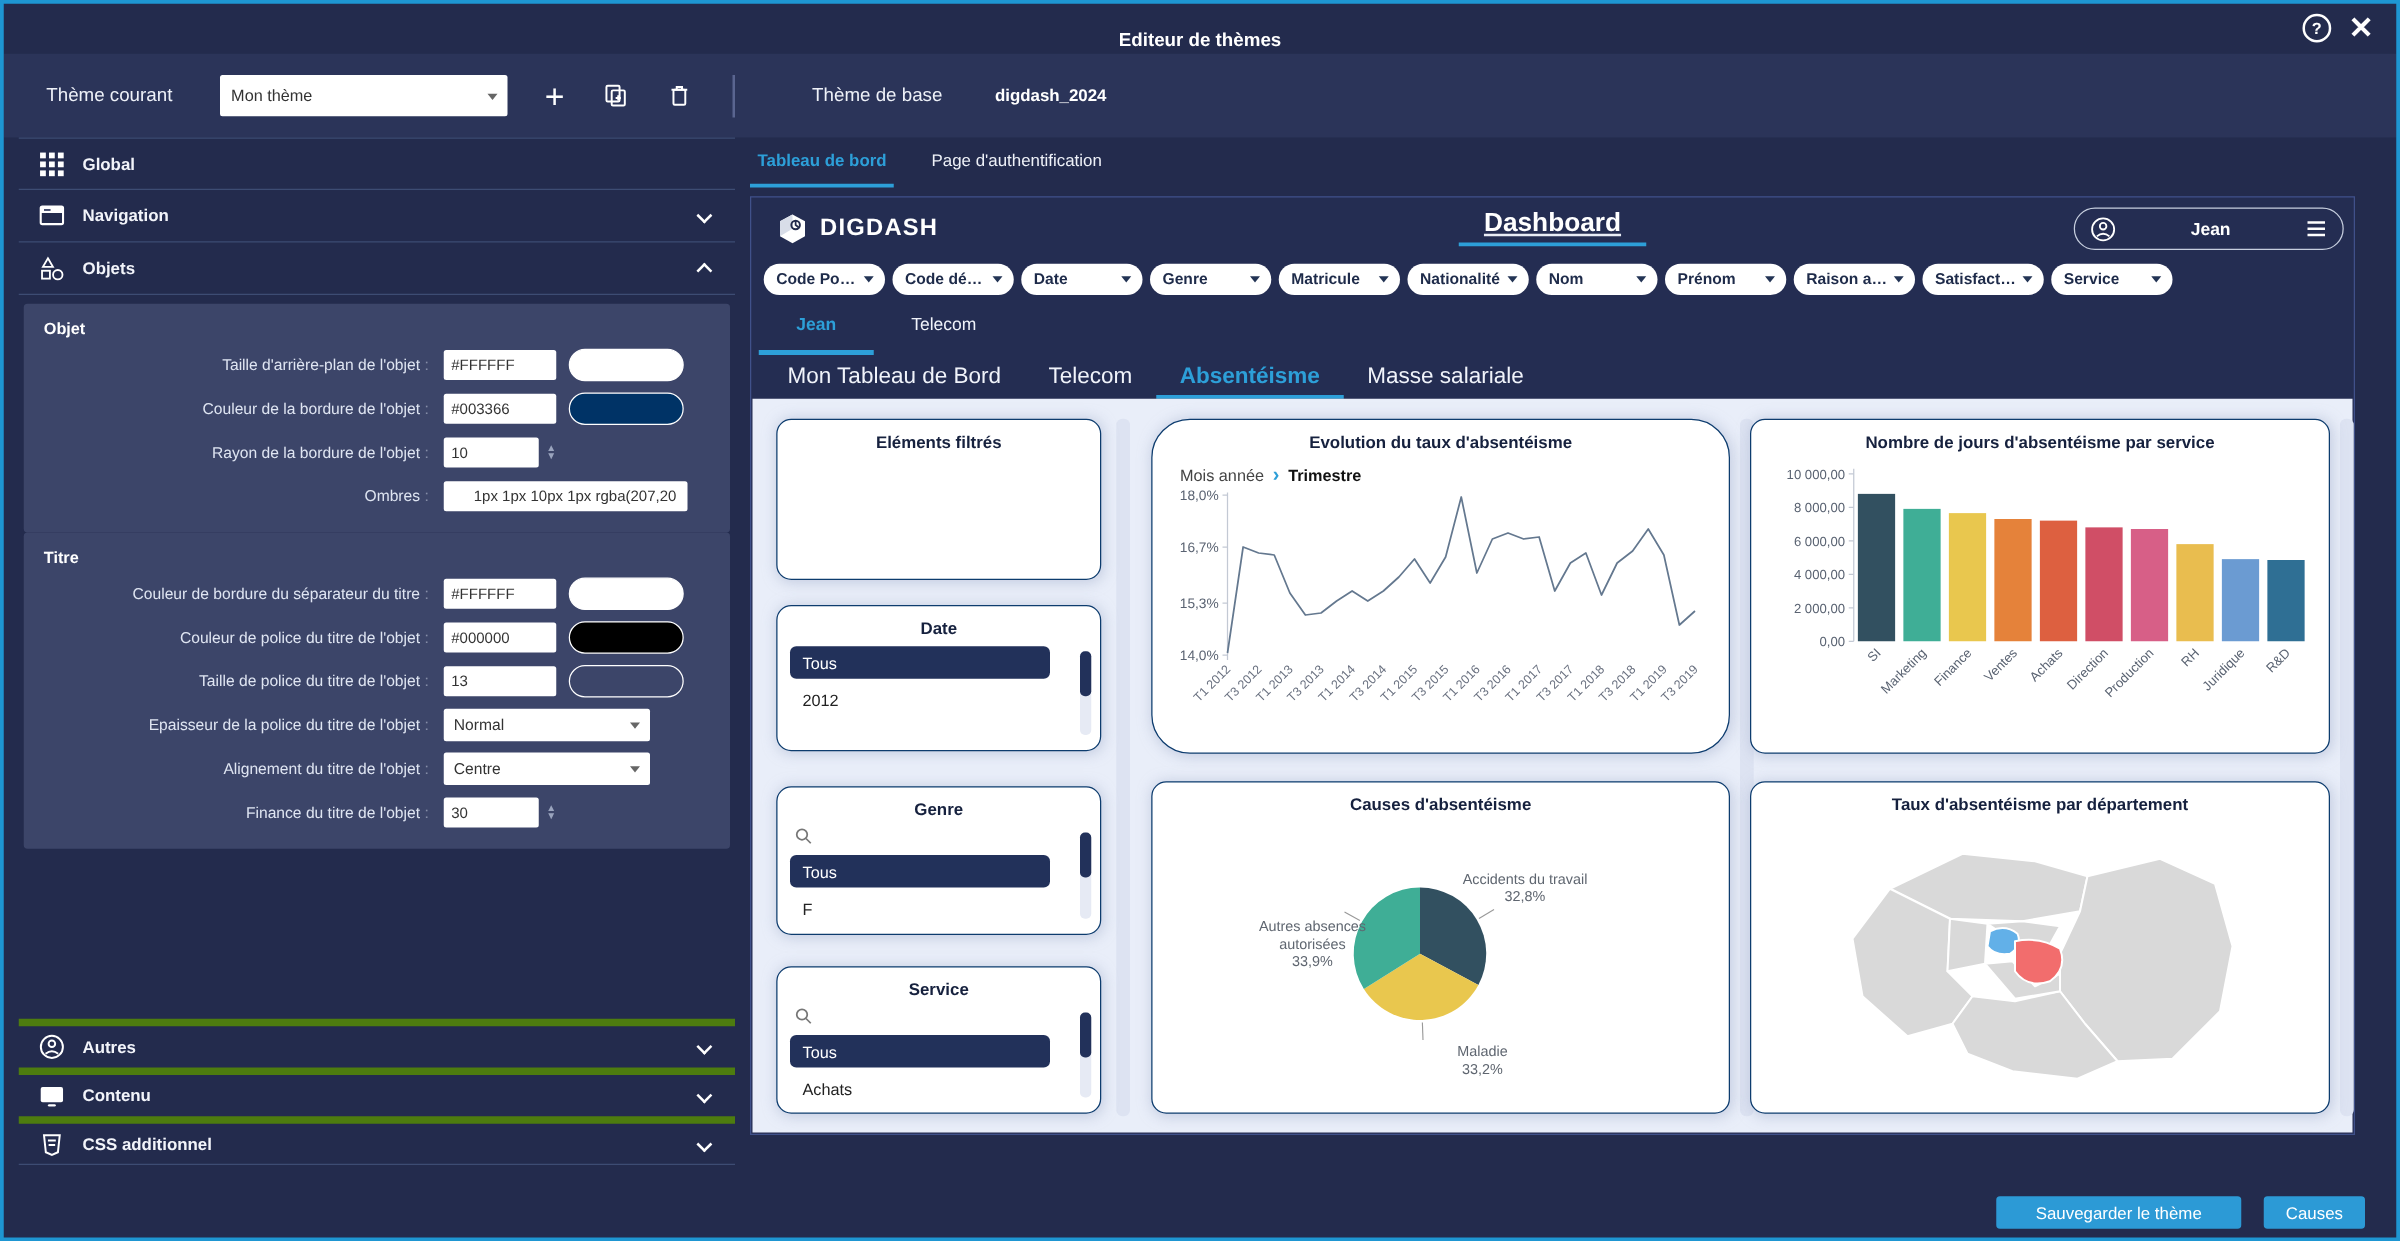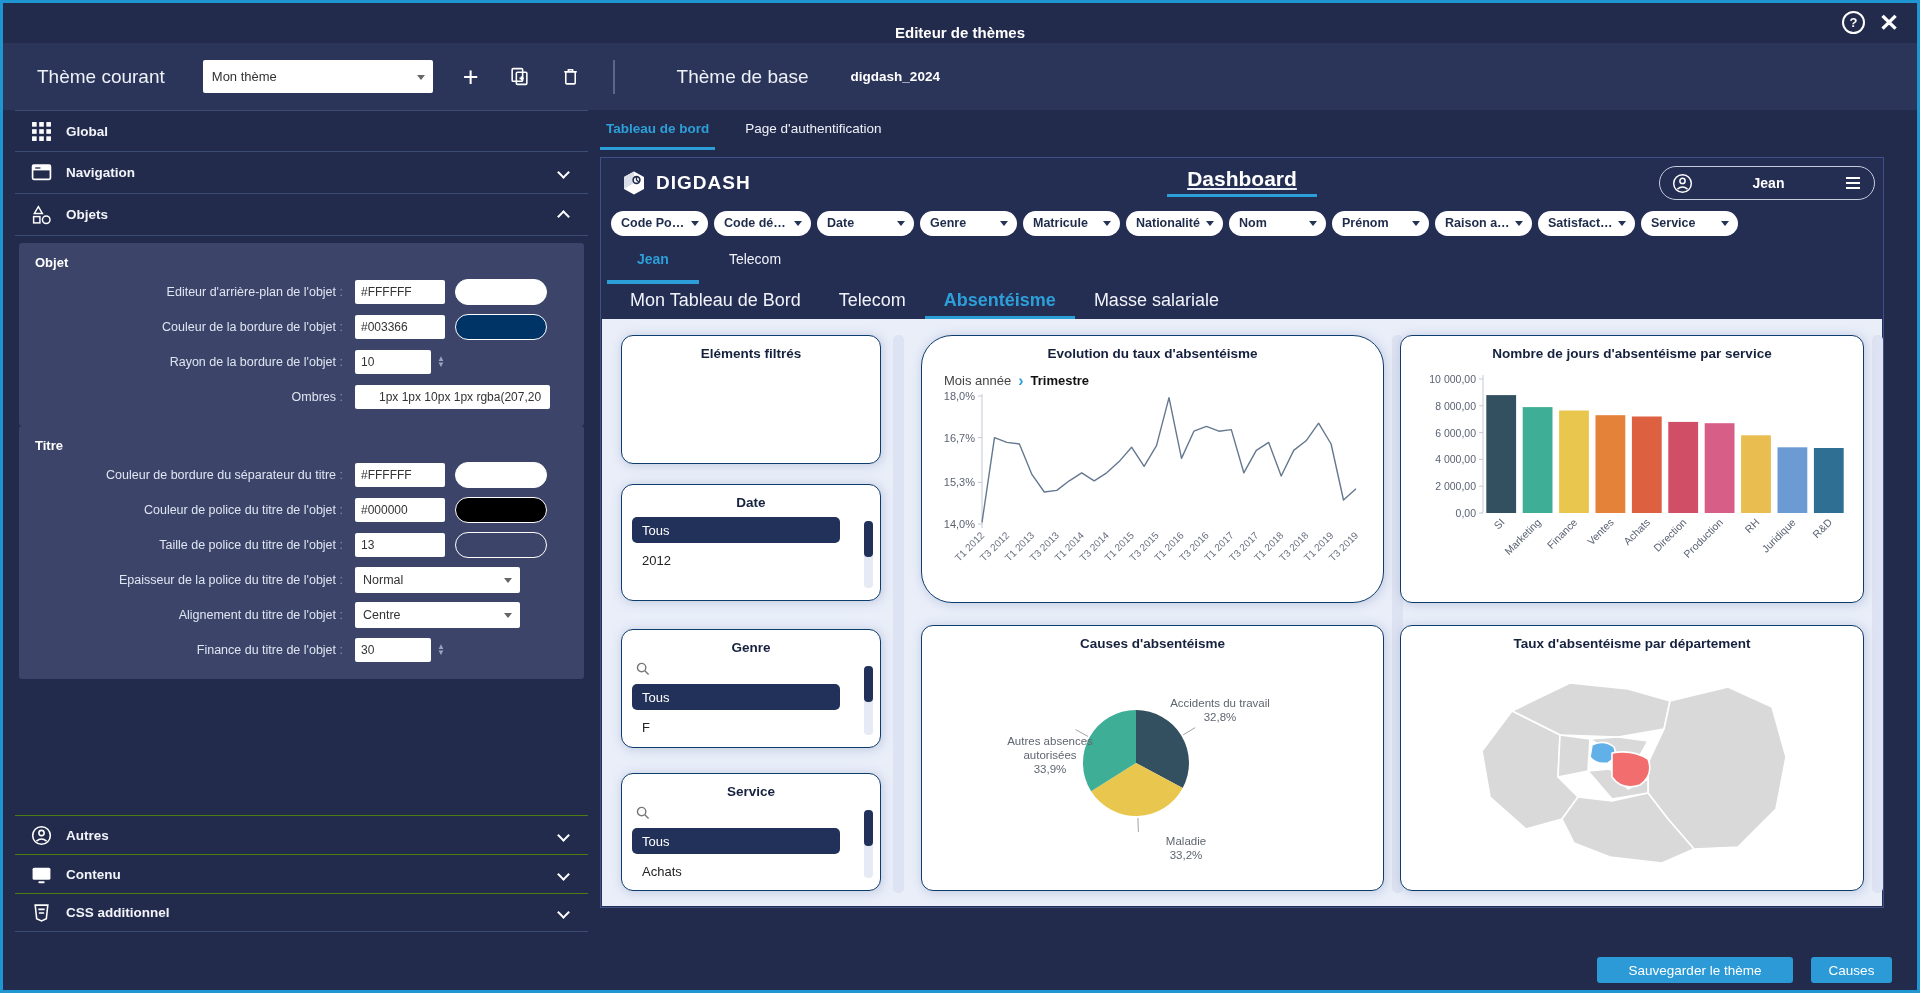--- a/index.html
+++ b/index.html
@@ -9,21 +9,21 @@
 
   
   .titlebar { position:absolute; top:3px; left:3px; right:3px; height:40px; }
   .titlebar .wtitle { position:absolute; left:50%; top:11px; transform:translateX(-50%); font-size:15px; font-weight:700; color:#fff; }
   .tb-icons { position:absolute; right:18px; top:8px; display:flex; align-items:center; gap:14px; }
   .help-circle { width:23px; height:23px; border:2px solid #fff; border-radius:50%; display:flex; align-items:center; justify-content:center; font-size:13px; font-weight:700; color:#fff; cursor:pointer; }
   .close-x { font-size:24px; font-weight:700; color:#fff; line-height:22px; cursor:pointer; }
 
   
   .toolbar { position:absolute; top:43px; left:3px; right:3px; height:67px; background:#2b3459; display:flex; align-items:center; }
-  .toolbar .lab { font-size:19px; color:#eef1f8; }
+  .toolbar .lab { font-size:15px; color:#eef1f8; }
   .sel-box { position:relative; width:230px; height:33px; background:#fff; border-radius:2px; margin-left:38px; display:flex; align-items:center; padding:0 22px 0 9px; color:#333; font-size:13px; }
   .sel-box .caret, .mini-select .caret { position:absolute; right:8px; top:50%; margin-top:-2px; width:0; height:0; border-left:4px solid transparent; border-right:4px solid transparent; border-top:5px solid #666; }
   .tool-ic { margin-left:30px; cursor:pointer; display:flex; align-items:center; }
   .plus-glyph { font-size:27px; font-weight:300; color:#fff; line-height:24px; }
   .tdivider { width:2px; height:34px; background:#5a6590; margin-left:32px; }
   .basetheme-lab { margin-left:62px; font-size:13px; }
   .basetheme-val { margin-left:42px; font-size:13.5px; font-weight:700; color:#fff; }
 
   
   .sidebar { position:absolute; left:15px; top:110px; width:573px; bottom:36px; }
@@ -41,21 +41,21 @@
   .flabel::after { content:" :"; opacity:.45; }
   .tinput { height:24px; background:#fff; border:none; border-radius:2px; font-size:12px; color:#333; padding:0 6px; font-family:"Liberation Sans", sans-serif; }
   .w-hex { width:90px; }
   .w-num { width:76px; }
   .w-wide { width:195px;padding-left:24px; }
   .swatch { width:92px; height:26px; border-radius:13px; margin-left:10px; border:1.5px solid #fff; cursor:pointer; }
   .swatch.outline { background:transparent; }
   .spinner { display:flex; flex-direction:column; margin-left:6px; color:#9aa4bd; font-size:8px; line-height:6px; cursor:pointer; }
   .mini-select { position:relative; width:165px; height:26px; background:#fff; border-radius:2px; display:flex; align-items:center; padding:0 20px 0 8px; font-size:12.5px; color:#333; cursor:pointer; }
   .side-bottom { position:absolute; top:705px; left:0; right:0; }
-  .side-bottom .srow { height:39px; border-top:1px solid #4d7c0f; border-bottom:none; }
+  .side-bottom .srow { height:39px; border-top:6px solid #4d7c0f; border-bottom:none; }
   .side-bottom .srow:last-child { border-bottom:1px solid #3d4c73; }
 
   
   .main { position:absolute; left:600px; top:110px; right:17px; bottom:36px; }
   .main-tabs { height:40px; display:flex; gap:24px; }
   .mtab { padding:0 6px; display:flex; align-items:center; font-size:13.5px; color:#eef1f8; cursor:pointer; border-bottom:3px solid transparent; }
   .mtab.active { color:#2d9fd8; font-weight:700; border-bottom-color:#2d9fd8; }
 
   .preview { position:absolute; top:47px; left:0; width:1284px; height:751px; border:1px solid #40518a; background:#242d52; }
   .pheader { position:relative; height:50px; }
@@ -179,21 +179,21 @@
       <rect x="2.5" y="12" width="6" height="6"></rect>
       <circle cx="14.5" cy="15" r="3.6"></circle>
     </svg>
     <span class="slab">Objets</span>
     <span class="chev up"></span>
   </div>
 
   <div class="panel">
     <div class="ptitle">Objet</div>
     <div class="frow">
-      <span class="flabel">Editeur d'arrière-plan de l'objet</span>
+      <span class="flabel">Taille d'arrière-plan de l'objet</span>
       <input class="tinput w-hex" value="#FFFFFF" style="">
       <div class="swatch" style="background: rgb(255, 255, 255);"></div>
     </div>
     <div class="frow">
       <span class="flabel">Couleur de la bordure de l'objet</span>
       <input class="tinput w-hex" value="#003366" style="">
       <div class="swatch" style="background: rgb(0, 51, 102);"></div>
     </div>
     <div class="frow">
       <span class="flabel">Rayon de la bordure de l'objet</span>

